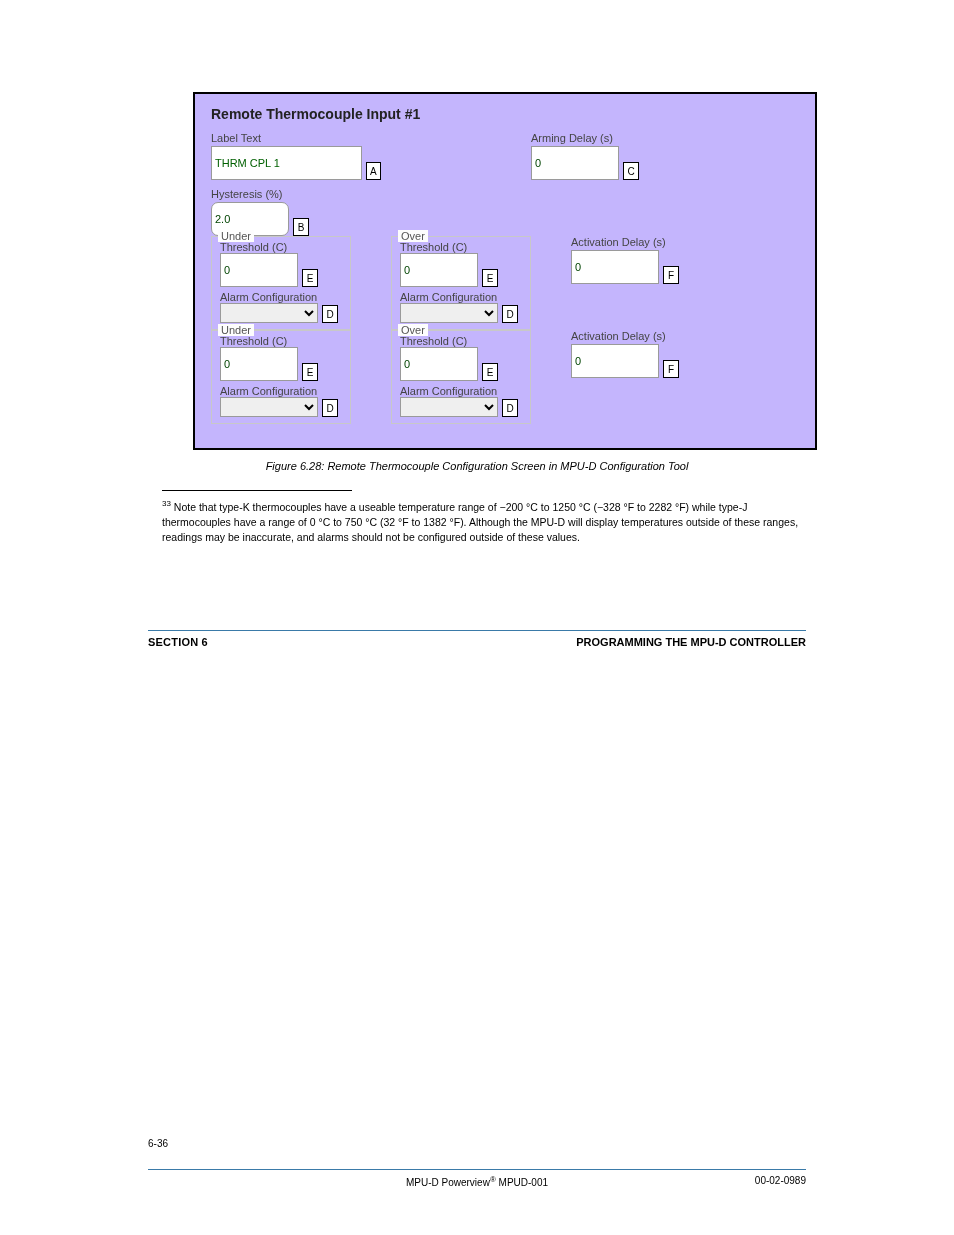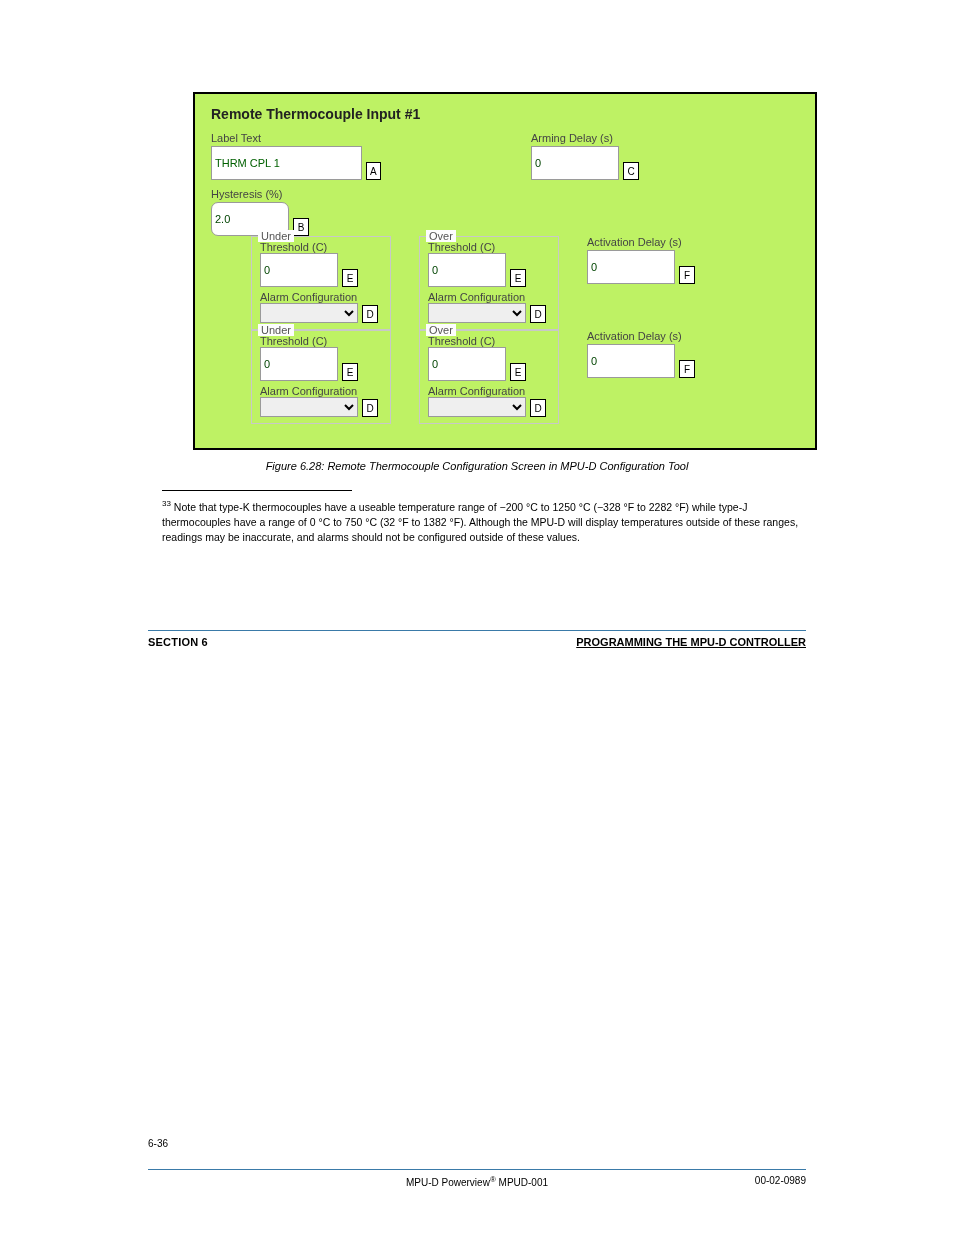--- a/index.html
+++ b/index.html
@@ -15,21 +15,21 @@
     background: #ffffff;
     box-sizing: border-box;
   }
   .screenshot {
     position: absolute;
     left: 193px;
     top: 92px;
     width: 624px;
     height: 358px;
     border: 2px solid #000;
-    background: #bef264;
+    background: #c4b5fd;
     box-sizing: border-box;
   }
   .ss-inner {
     padding: 10px 16px 12px 16px;
     font-size: 11px;
     color: #444;
   }
   .ss-title {
     font-size: 14px;
     font-weight: bold;
@@ -60,21 +60,21 @@
     font-size: 10px;
     margin-left: 4px;
     background: #fff;
     color:#000;
   }
   .hrow { display:flex; align-items:flex-end; }
   .thresh-title {
     color: #666; font-size: 12px; margin: 12px 0 2px 0;
   }
   .group {
-    display:flex; gap:28px;margin-left:40px;
+    display:flex; gap:40px;
   }
   .fieldset {
     border: 1px solid #c8c8c8;
     padding: 4px 8px 6px 8px;
     position: relative;
     width: 140px;
     box-sizing: border-box;
   }
   .legend {
     position: absolute;
@@ -137,21 +137,20 @@
     color: #000;
     letter-spacing: 0.2px;
   }
   .sec-heading-right {
     position: absolute;
     right: 148px;
     top: 636px;
     font-size: 11px;
     font-weight: bold;
     color: #000;
-    text-decoration: underline;
   }
   .hr2 {
     position: absolute;
     left: 148px; right: 148px;
     top: 1169px;
     border-top: 1px solid #3a7aa8;
   }
   .foot-left {
     position: absolute;
     left: 148px;

